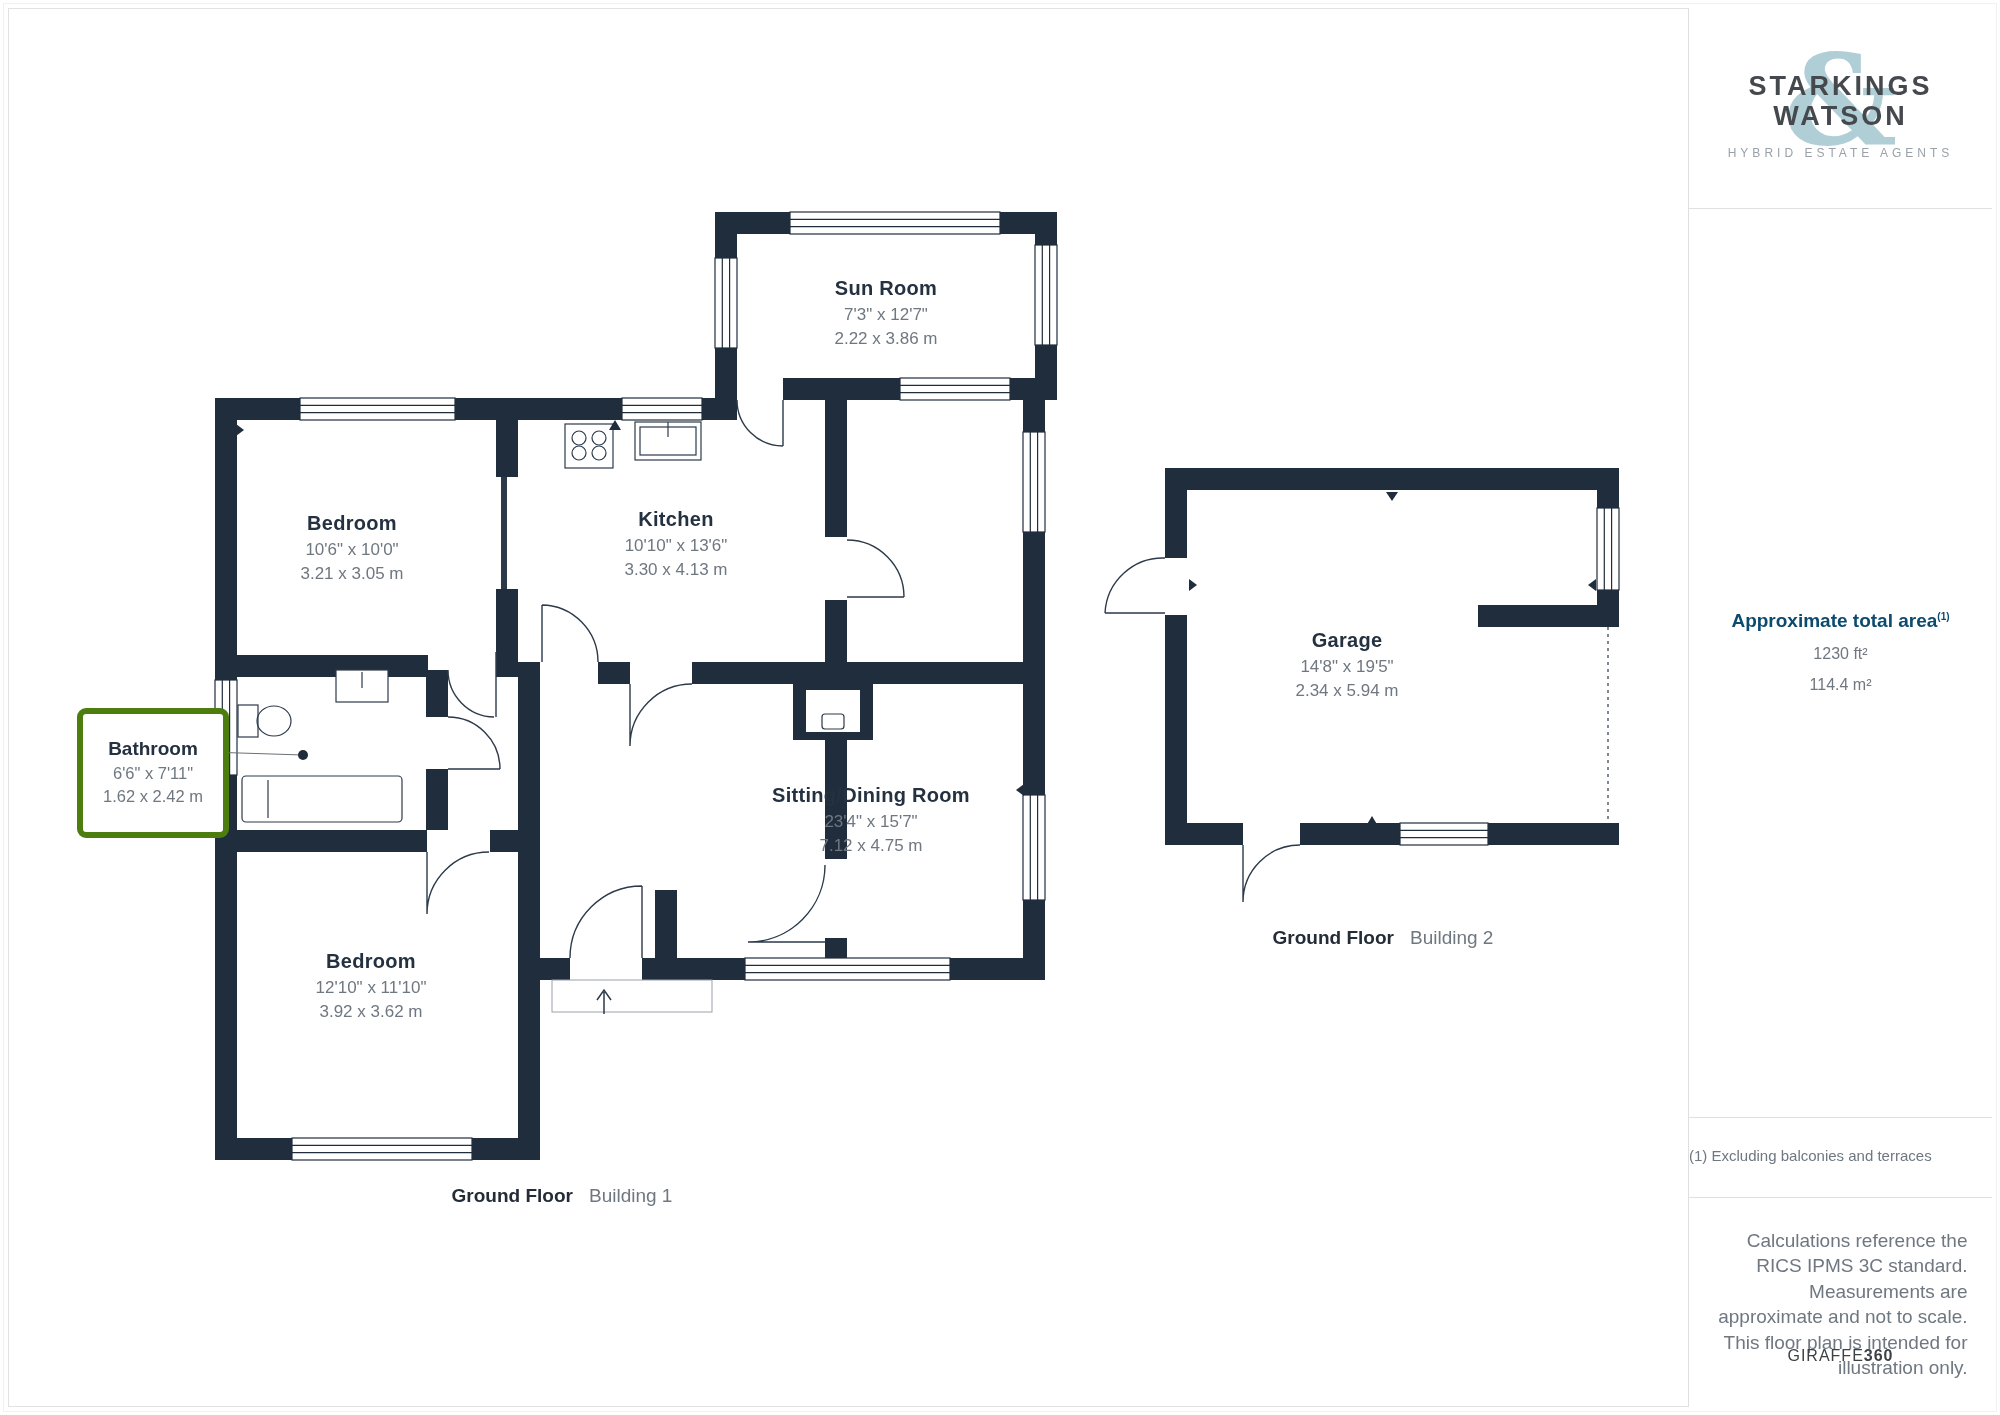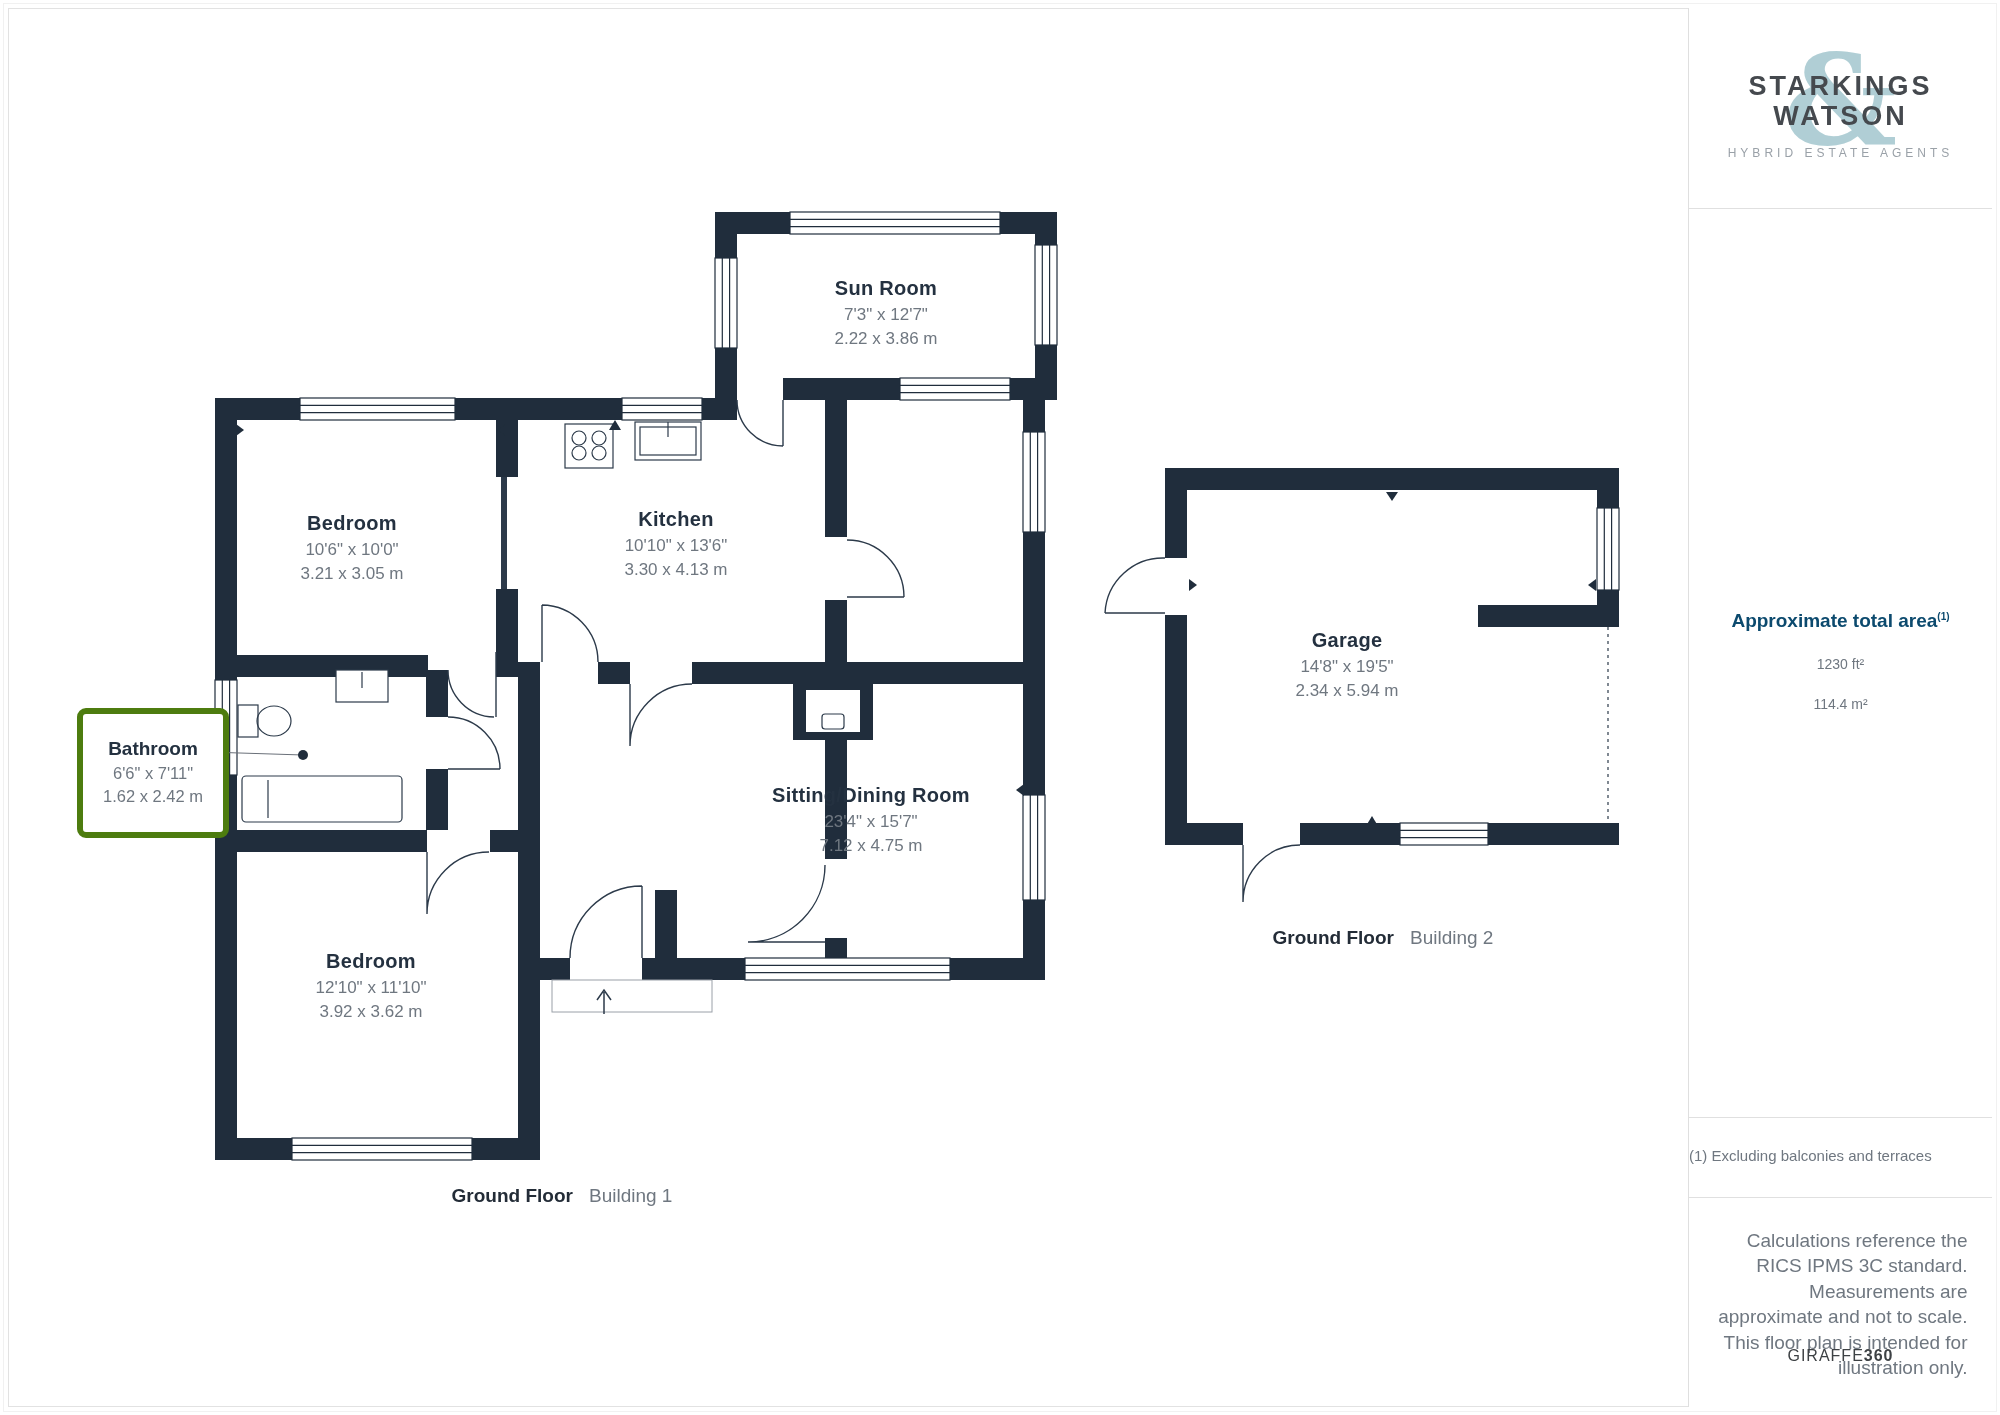--- a/index.html
+++ b/index.html
@@ -22,21 +22,21 @@
 
   .sidebar{position:absolute;left:1688px;top:8px;bottom:8px;right:8px;border-left:1px solid #dfdfdf;background:#fff;}
   .sb-div{position:absolute;left:0;right:0;height:1px;background:#e0e0e0;}
   .logo{position:absolute;top:63px;left:0;right:0;text-align:center;color:#45494e;}
   .logo .amp{position:absolute;left:50%;top:29px;transform:translate(-50%,-50%);font-size:126px;color:#9dc3cb;opacity:.8;font-family:"DejaVu Serif",serif;font-weight:bold;z-index:0;}
   .logo .l1,.logo .l2{position:relative;z-index:1;font-size:27px;letter-spacing:3px;font-weight:bold;line-height:1.12;}
   .logo .tagline{position:relative;z-index:1;margin-top:15px;font-size:12px;letter-spacing:4px;color:#9aa1a8;}
   .area-block{position:absolute;top:602px;left:0;right:0;text-align:center;}
   .area-title{font-size:19px;font-weight:bold;color:#0c4a6e;text-align:center;}
   .area-title sup{font-size:10px;}
-  .area-val{font-size:14px;color:#6f7780;margin-top:24px;}
+  .area-val{font-size:16px;color:#6f7780;margin-top:13px;}
   .footnote{position:absolute;top:1139px;left:0;right:0;text-align:left;font-size:15px;color:#6f7780;}
   .disclaimer{position:absolute;top:1220px;left:50%;transform:translateX(-50%);width:254px;text-align:right;font-size:19px;line-height:1.34;color:#6f7780;}
   .giraffe{position:absolute;top:1339px;left:0;right:0;text-align:center;font-size:16px;letter-spacing:1px;color:#3d4144;}
   .giraffe .g360{font-weight:bold;}
 </style>
 </head>
 <body>
 
 <div class="page">
   <div class="frame-a"></div>

